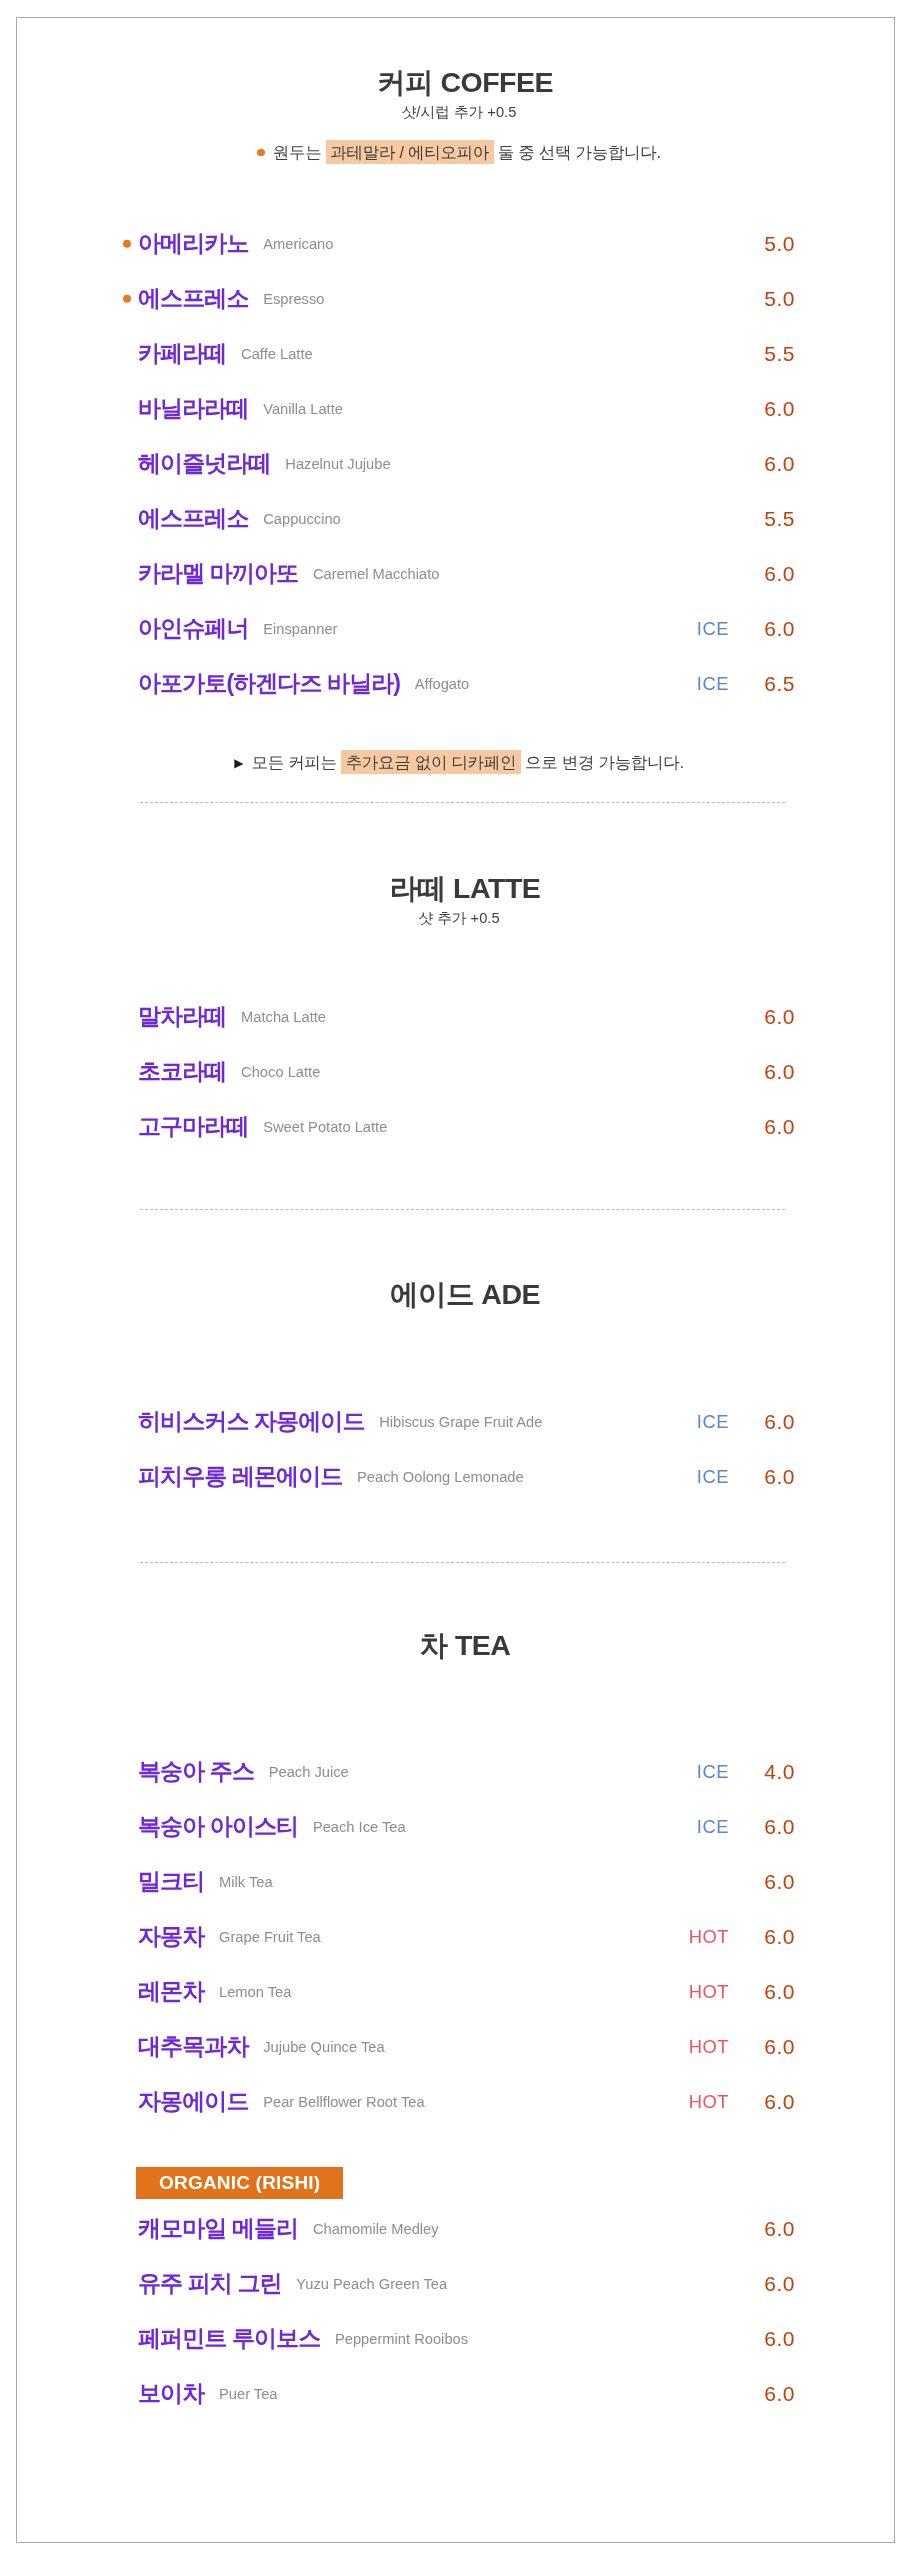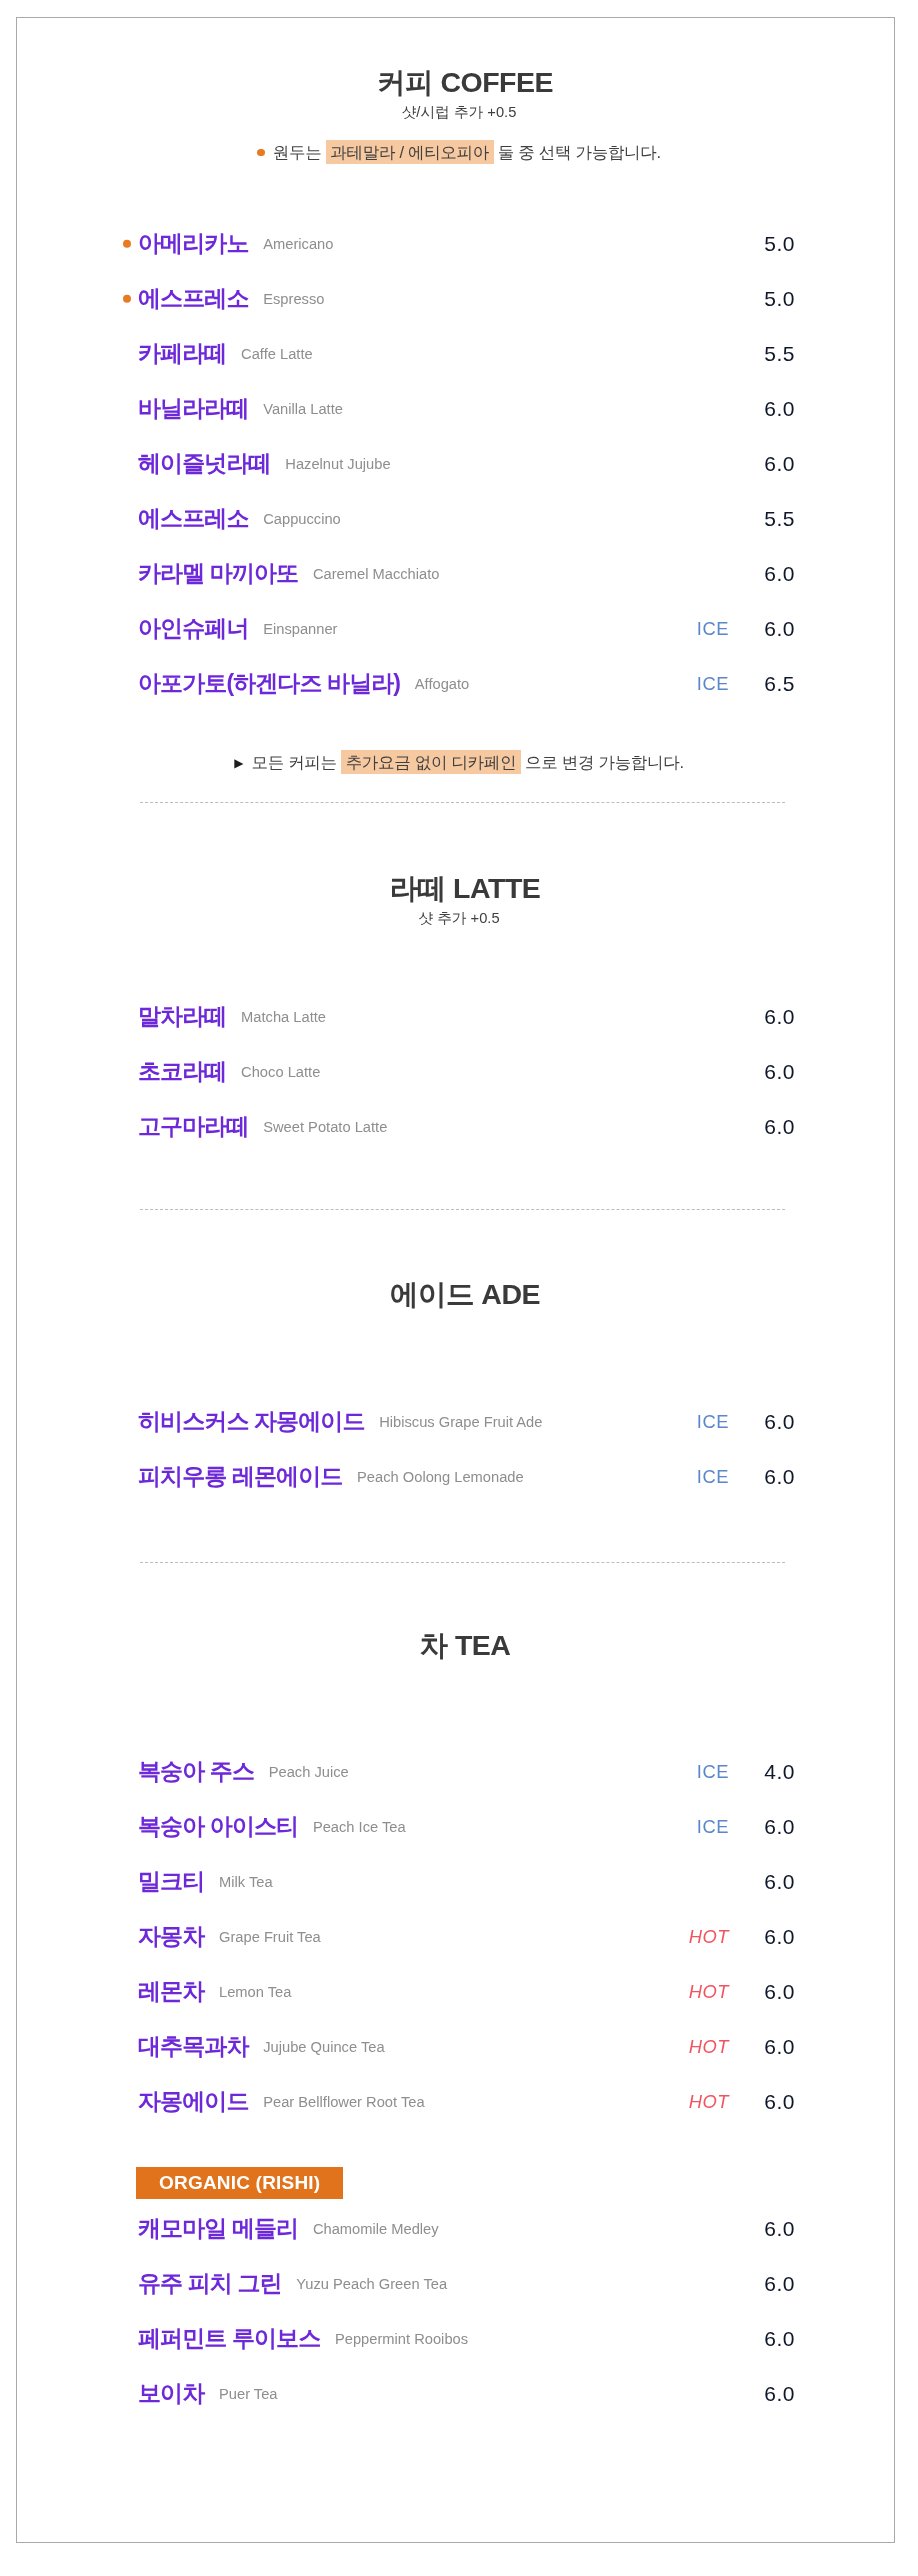--- a/index.html
+++ b/index.html
@@ -14,22 +14,22 @@
   .hl{background:var(--hl,#f6c9a1);padding:2.8px 4.6px;}
   .divider{position:absolute;left:140px;width:645px;height:0;border-top:1.8px dashed #bcbcbc;}
   .items{position:absolute;left:0;right:0;}
   .row{position:relative;height:55px;display:flex;align-items:center;padding:0 123px 0 138px;}
   .row .dot{position:absolute;left:123px;top:50%;transform:translateY(-50%);width:8.3px;height:8.3px;border-radius:50%;background:var(--accent,#e87b22);}
   .row .kr{font-size:23px;font-weight:600;color:#6d28d9;letter-spacing:-0.9px;white-space:nowrap;}
   .row .en{font-size:14.7px;color:#8e8e8e;margin-left:14.7px;white-space:nowrap;}
   .row .sp{flex:1;}
   .row .temp{font-size:18.4px;margin-right:24px;letter-spacing:0.5px;}
   .temp.ice{color:var(--ice,#5b87ca);}
-  .temp.hot{color:var(--hot,#f2545f);font-style:italic;}
-  .row .price{font-size:21px;color:#0f172a;min-width:42px;text-align:right;letter-spacing:0.5px;}
+  .temp.hot{color:var(--hot,#f2545f);}
+  .row .price{font-size:21px;color:#c2410c;min-width:42px;text-align:right;letter-spacing:0.5px;}
   .badge{position:absolute;left:136px;top:2167px;height:32px;display:inline-flex;align-items:center;padding:0 23px;background:var(--badge,#e0731c);color:#ffffff;font-size:19px;font-weight:700;letter-spacing:0.2px;}
 </style>
 </head>
 <body>
 
 <div class="page">
   <div class="frame"></div>
 
   <div class="sec-title" style="top:66px">커피 COFFEE</div>
   <div class="sec-sub" style="top:101px">샷/시럽 추가 +0.5</div>

